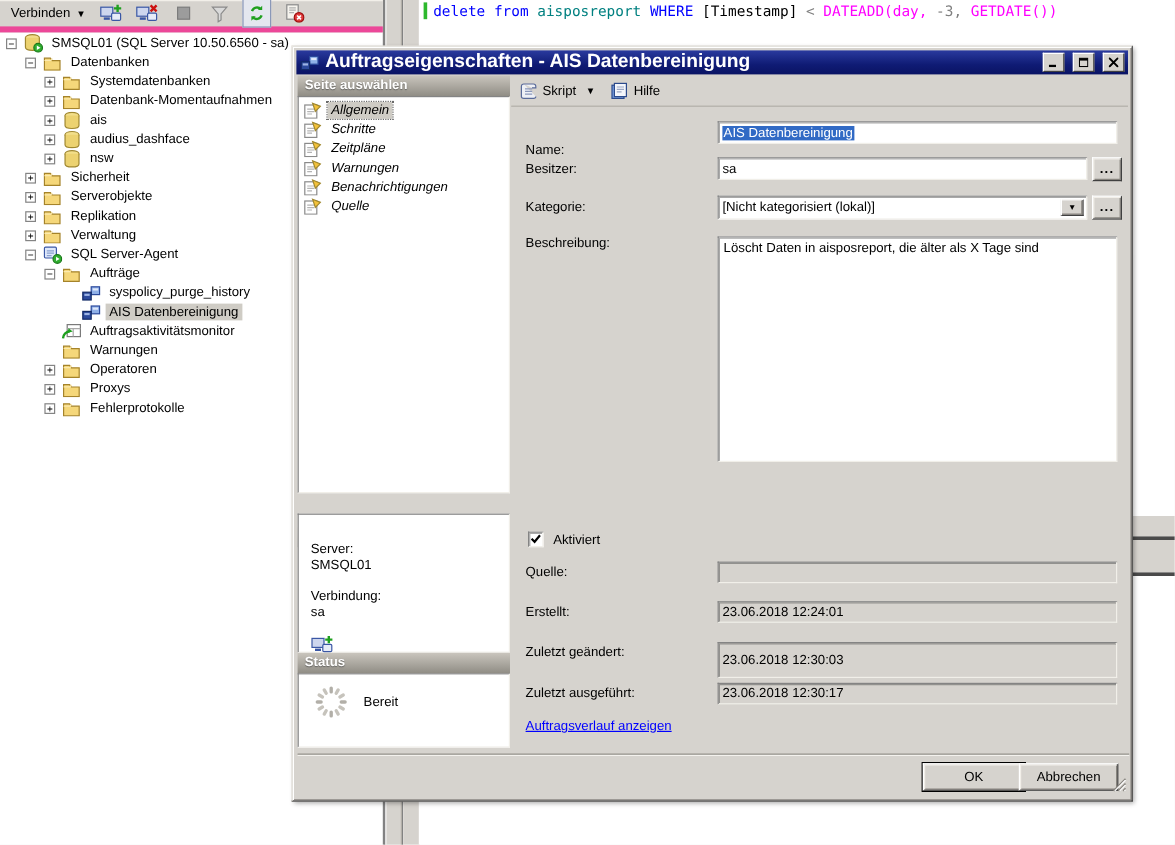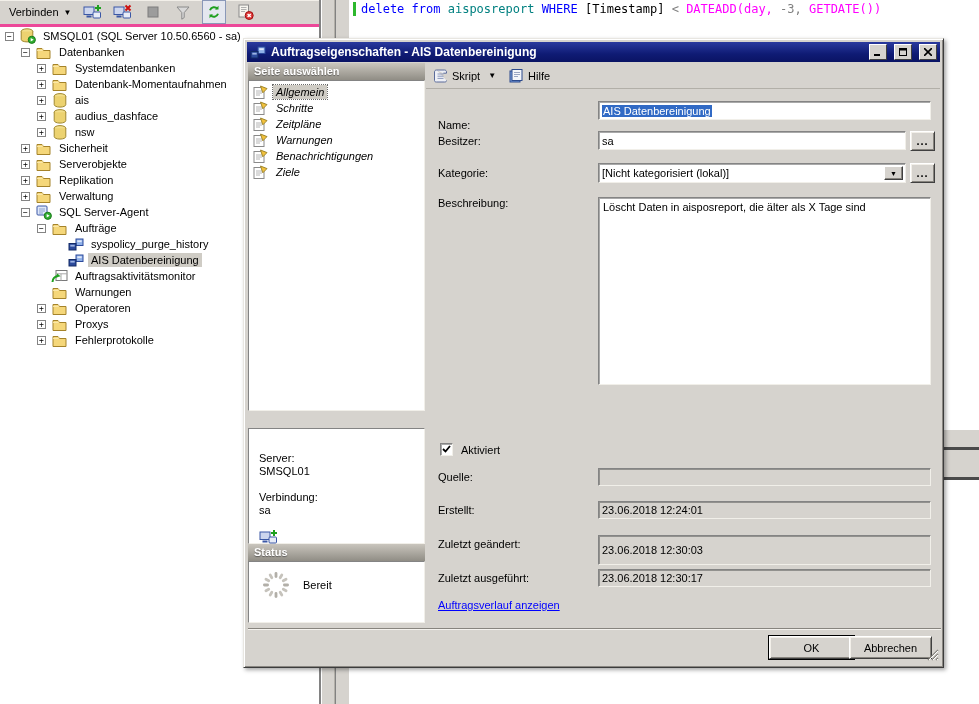--- a/index.html
+++ b/index.html
@@ -11,21 +11,21 @@
 
   
   .raised{background:#d6d3ce;border:1px solid;border-color:#ffffff #404040 #404040 #ffffff;
           box-shadow:inset 1px 1px 0 #f2efe9, inset -1px -1px 0 #87847e;}
   .sunken{background:#fff;border:1px solid;border-color:#848484 #f1efe9 #f1efe9 #848484;
           box-shadow:inset 1px 1px 0 rgba(64,64,64,.45);}
   .gray-field{background:#d6d3ce;}
 
   
   #object-explorer{left:0;top:0;width:320px;height:704px;background:#fff;border-right:1px solid #828282;}
-  #oe-toolbar{left:0;top:0;width:319px;height:27px;background:#d6d3ce;border-bottom:3px solid #ec4899;
+  #oe-toolbar{left:0;top:0;width:319px;height:27px;background:#d6d3ce;border-bottom:5px solid #ec4899;
               display:flex;align-items:center;gap:8px;padding:0 6px;box-shadow:inset 0 1px 0 #f2efe9;}
   #oe-connect{display:flex;align-items:center;gap:5px;padding:2px 3px;cursor:default;}
   #oe-connect .dd{font-size:8px;color:#000;}
   .tb-icon{display:inline-flex;align-items:center;justify-content:center;width:22px;height:22px;}
   .tb-icon.boxed{border:1px solid #8a98b8;background:#e4e7ef;}
   #tree{left:0;top:28px;width:319px;bottom:0;}
   .tree-row{height:16px;display:flex;align-items:center;white-space:nowrap;}
   .expander{width:9px;height:9px;background:#fff;border:1px solid #848484;box-sizing:border-box;
             display:inline-flex;align-items:center;justify-content:center;
             font:8px "DejaVu Sans Mono",monospace;line-height:7px;color:#000;margin-right:5px;flex:0 0 9px;}
@@ -41,21 +41,21 @@
   #sql-line{left:25px;top:2px;font-family:"DejaVu Sans Mono",monospace;font-size:12px;white-space:pre;}
   .hband{left:0;right:0;background:#d6d3ce;}
   .hline{left:0;right:0;background:#4a4a4a;}
 
   
   #dialog{left:243px;top:38px;width:701px;height:630px;background:#d6d3ce;
           border:1px solid;border-color:#e8e6e1 #3c3c3c #3c3c3c #e8e6e1;
           box-shadow:inset 1px 1px 0 #ffffff, inset -1px -1px 0 #8a8782, 2px 2px 4px rgba(0,0,0,.35);}
   #dlg-titlebar{left:3px;top:3px;width:693px;height:20px;
           background:linear-gradient(180deg,#2a3a9e 0%,#0f1b74 60%,#0a1364 100%);
-          display:flex;align-items:center;gap:5px;padding:0 3px;color:#fff;font-weight:bold;font-size:12px;}
+          display:flex;align-items:center;gap:5px;padding:0 3px;color:#fff;font-weight:bold;font-size:16px;}
   #dlg-title-text{flex:1;overflow:hidden;white-space:nowrap;}
   .wbtn{width:16px;height:14px;background:#d6d3ce;border:1px solid;border-color:#fff #404040 #404040 #fff;
         display:inline-flex;align-items:center;justify-content:center;margin-left:2px;}
   .sec-header{background:linear-gradient(180deg,#c9c5bd,#908d85);color:#fff;font-weight:bold;
         height:17px;line-height:16px;padding:0 6px;text-shadow:0 1px 1px rgba(70,70,70,.7);}
   .panel-white{background:#fff;border:1px solid;border-color:#848484 #f1efe9 #f1efe9 #848484;}
   .page-item{height:16px;display:flex;align-items:center;gap:5px;padding-left:4px;white-space:nowrap;}
   .page-item .plabel{padding:1px 3px;}
   .page-item.selected .plabel{background:#cfccc5;outline:1px dotted #6a6a6a;}
 
@@ -449,21 +449,21 @@
         <span class="plabel">Benachrichtigungen</span>
       </div>
       <div class="page-item">
         <span style="display:inline-flex;">
           <svg width="15" height="14" viewBox="0 0 15 14">
             <rect x="1" y="2.5" width="10" height="11" fill="#fff" stroke="#8a8a8a"></rect>
             <path d="M3 6 h6 M3 8 h6 M3 10 h4" stroke="#b4b4b4"></path>
             <path d="M7.5 1 l6.5 2.6 -4.2 4.2 z" fill="#f3c13a" stroke="#a08830"></path>
           </svg>
         </span>
-        <span class="plabel">Ziele</span>
+        <span class="plabel">Quelle</span>
       </div>
     </div>
 
   <div class="abs sec-header" style="left:4px;top:372px;width:177px;margin-top:28px;">Verbindung</div>
   <div class="abs panel-white" id="conn-panel" style="left:4px;top:389px;width:177px;height:116px;">
     <div class="cap">Server:</div>
     <div>SMSQL01</div>
     <div style="height:13px;"></div>
     <div>Verbindung:</div>
     <div>sa</div>

